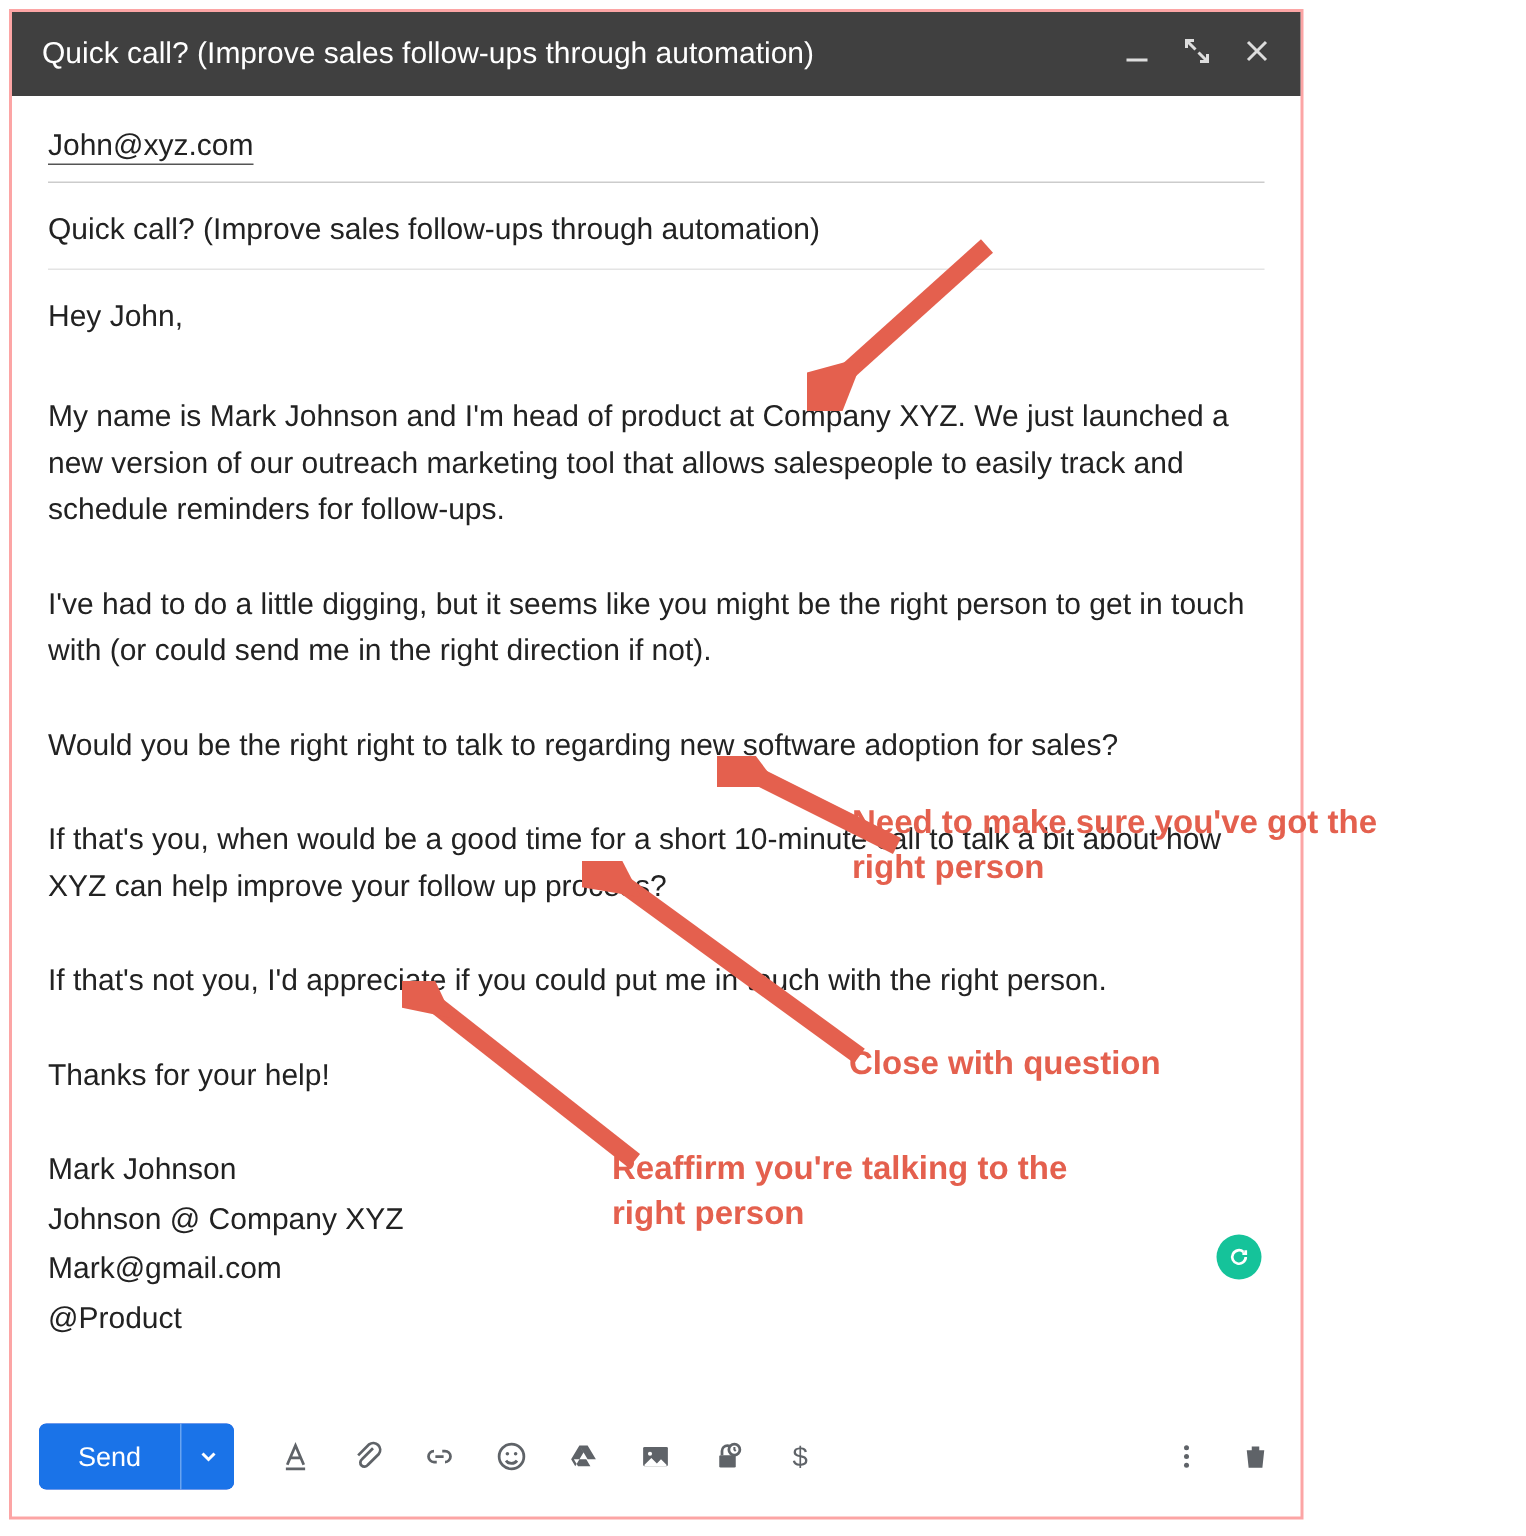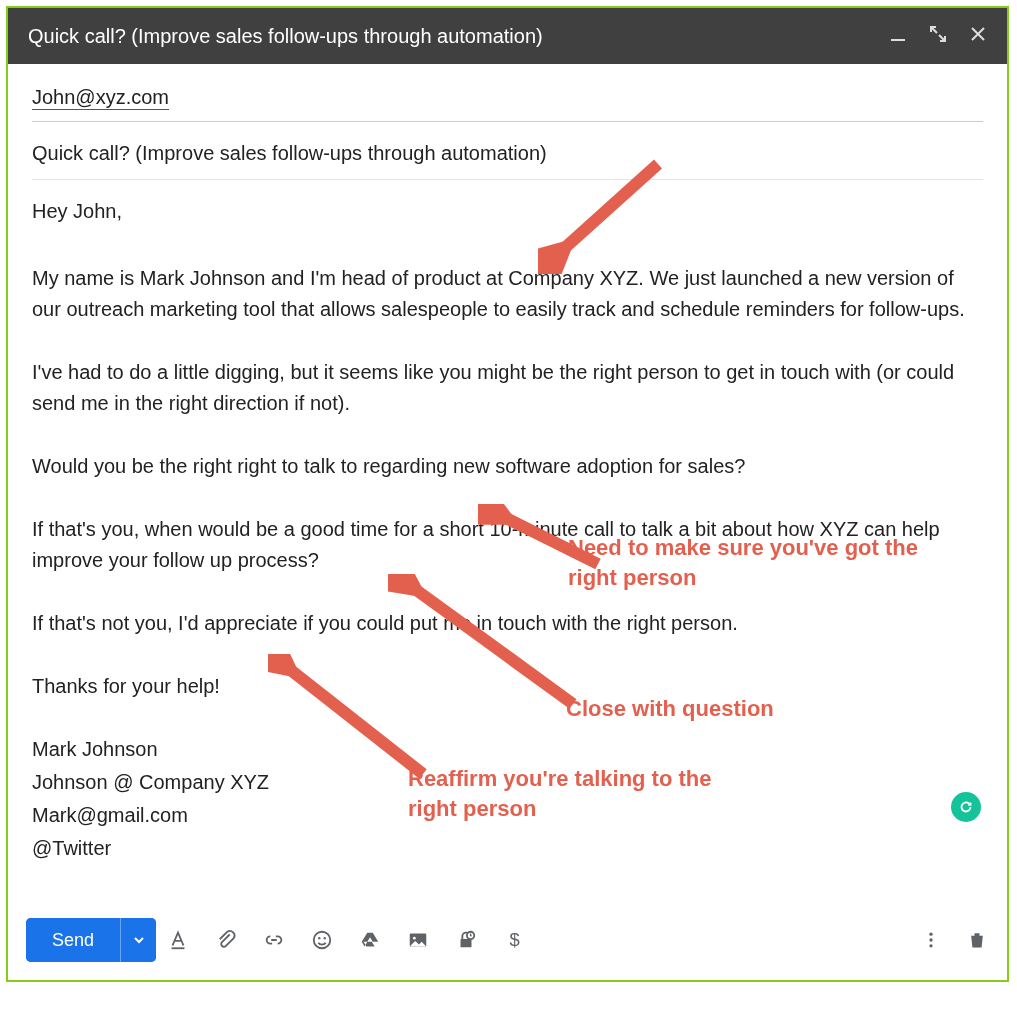--- a/index.html
+++ b/index.html
@@ -2,22 +2,22 @@
 <html><head>
 <meta charset="utf-8">
 <style>
   * { box-sizing: border-box; margin: 0; padding: 0; }
   body {
     font-family: Arial, Helvetica, sans-serif;
     background: #fff;
     padding: 6px;
   }
   .frame {
-    width: 1003px;
-    border: 2px solid #84cc16;
+    width: 863px;
+    border: 2px solid #fca5a5;
     background: #fff;
     position: relative;
   }
   .titlebar {
     background: #404040;
     color: #fff;
     height: 56px;
     display: flex;
     align-items: center;
     justify-content: space-between;
@@ -78,21 +78,21 @@
     display: flex;
     align-items: center;
     padding: 14px 18px 18px 18px;
     gap: 0;
   }
   .send-group {
     display: flex;
     background: #1d4ed8;
     border-radius: 5px;
     overflow: hidden;
-    margin-right: 4px;
+    margin-right: 23px;
     height: 44px;
   }
   .send-btn {
     background: #1a73e8;
     color: #fff;
     font-size: 18px;
     border: none;
     padding: 0 26px;
     cursor: pointer;
   }
@@ -187,21 +187,21 @@
       <br>
       <p>My name is Mark Johnson and I'm head of product at Company XYZ. We just launched a new version of our outreach marketing tool that allows salespeople to easily track and schedule reminders for follow-ups.</p>
       <p>I've had to do a little digging, but it seems like you might be the right person to get in touch with (or could send me in the right direction if not).</p>
       <p>Would you be the right right to talk to regarding new software adoption for sales?</p>
       <p>If that's you, when would be a good time for a short 10-minute call to talk a bit about how XYZ can help improve your follow up process?</p>
       <p>If that's not you, I'd appreciate if you could put me in touch with the right person.</p>
       <p>Thanks for your help!</p>
       <p class="sig">Mark Johnson</p>
       <p class="sig">Johnson @ Company XYZ</p>
       <p class="sig">Mark@gmail.com</p>
-      <p class="sig" style="margin-bottom:18px">@Twitter</p>
+      <p class="sig" style="margin-bottom:18px">@Product</p>
     </div>
 
     <div class="grammarly">
       <svg width="18" height="18" viewBox="0 0 24 24">
           <path d="M18 12a6 6 0 1 1-2-4.5M18 6v3h-3"></path>
         </svg>
     </div>
 
     
     <svg class="arrow" style="left:530px; top:90px;" width="130" height="120">

